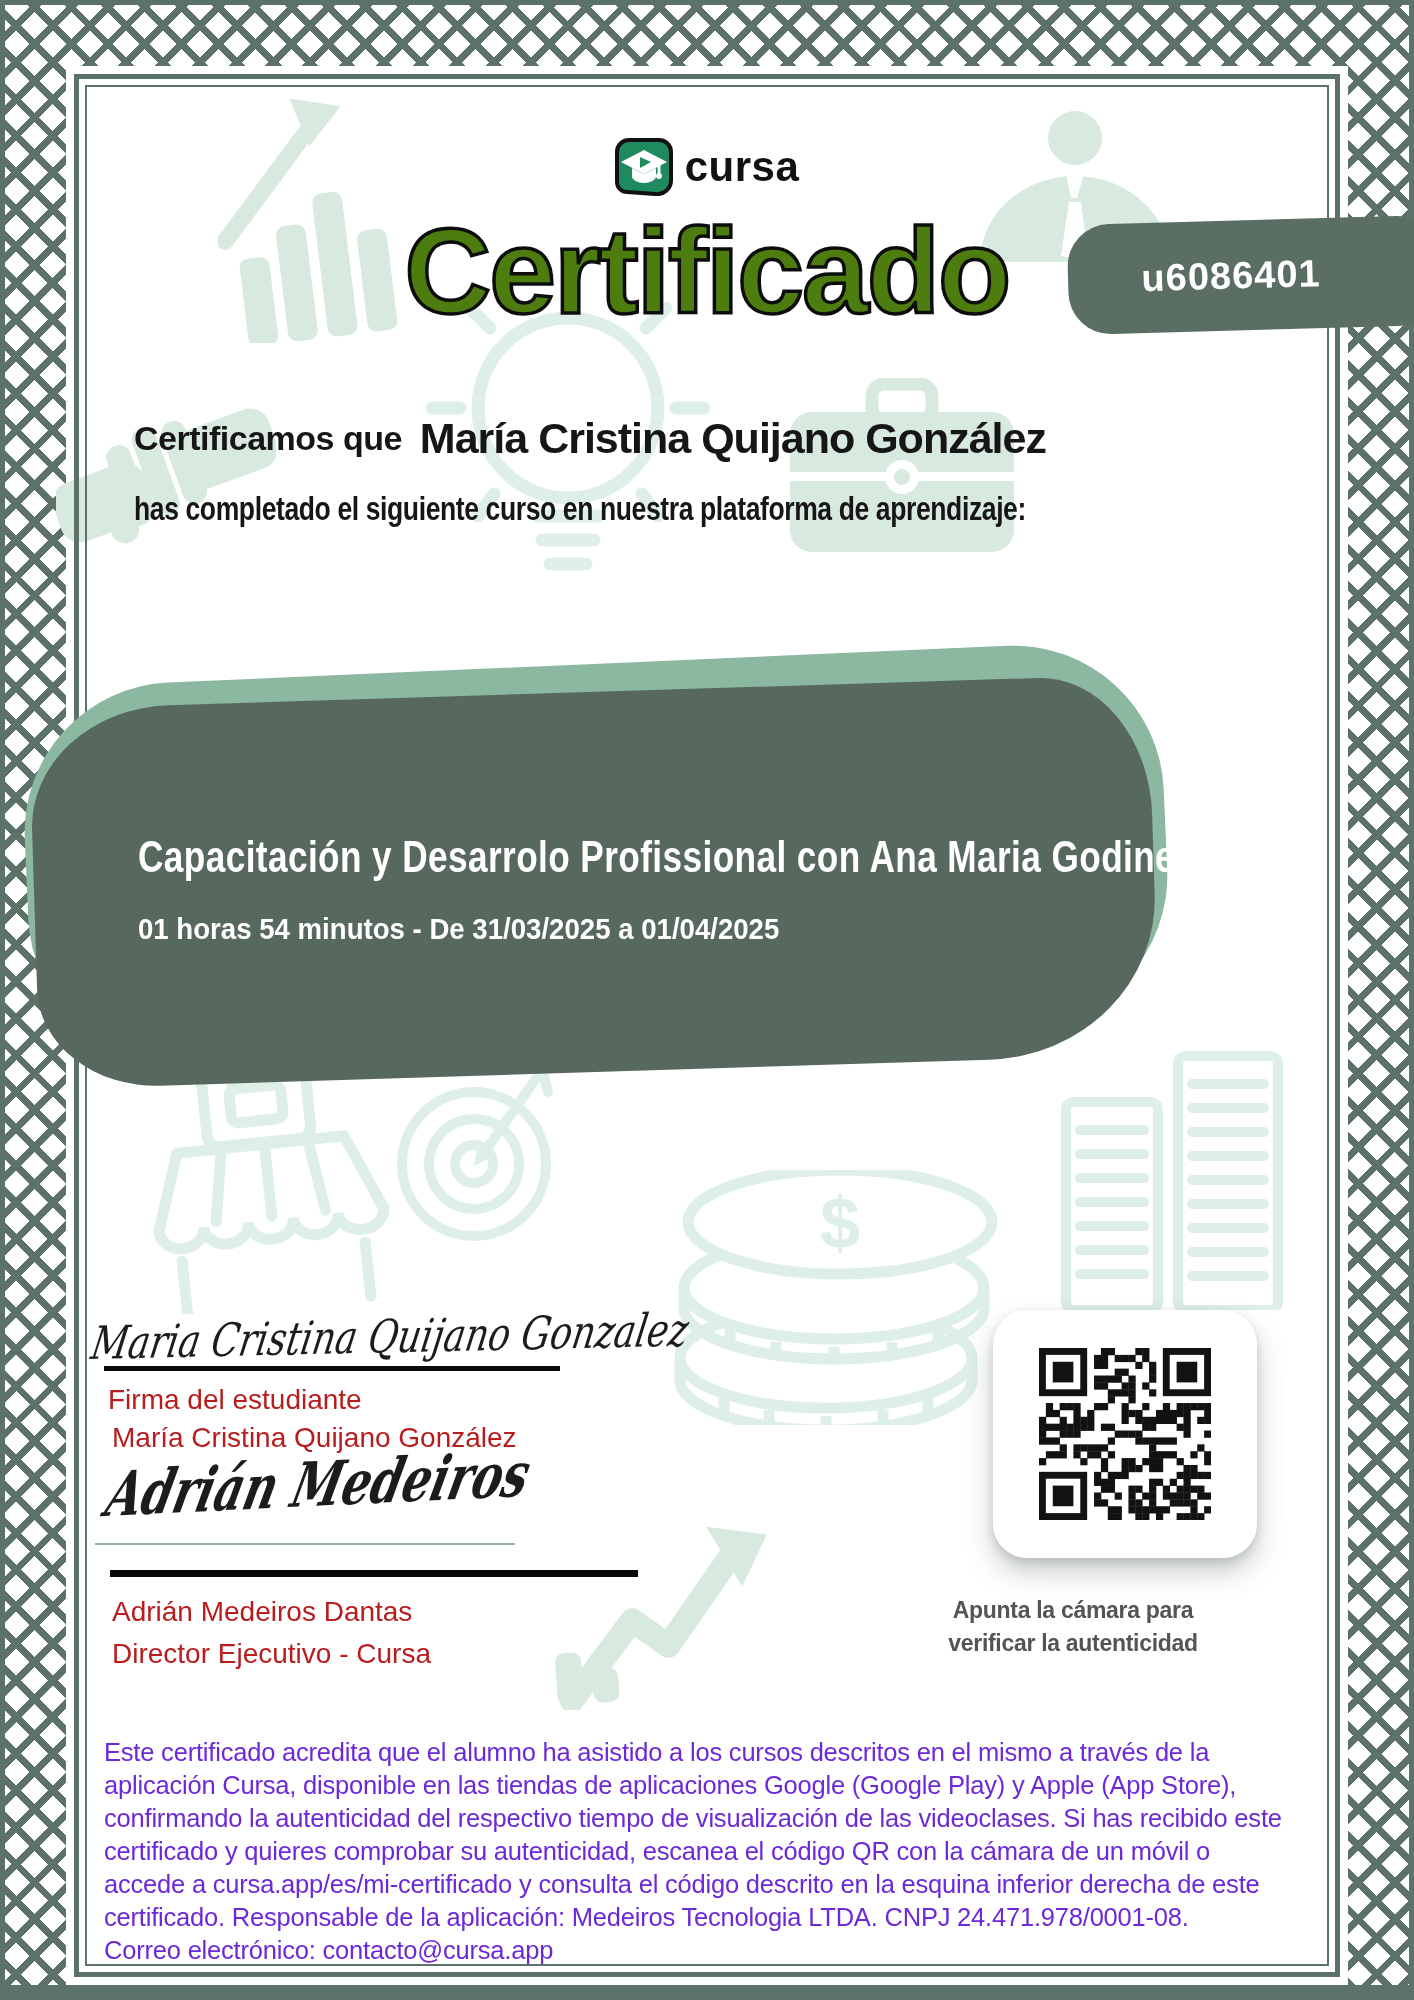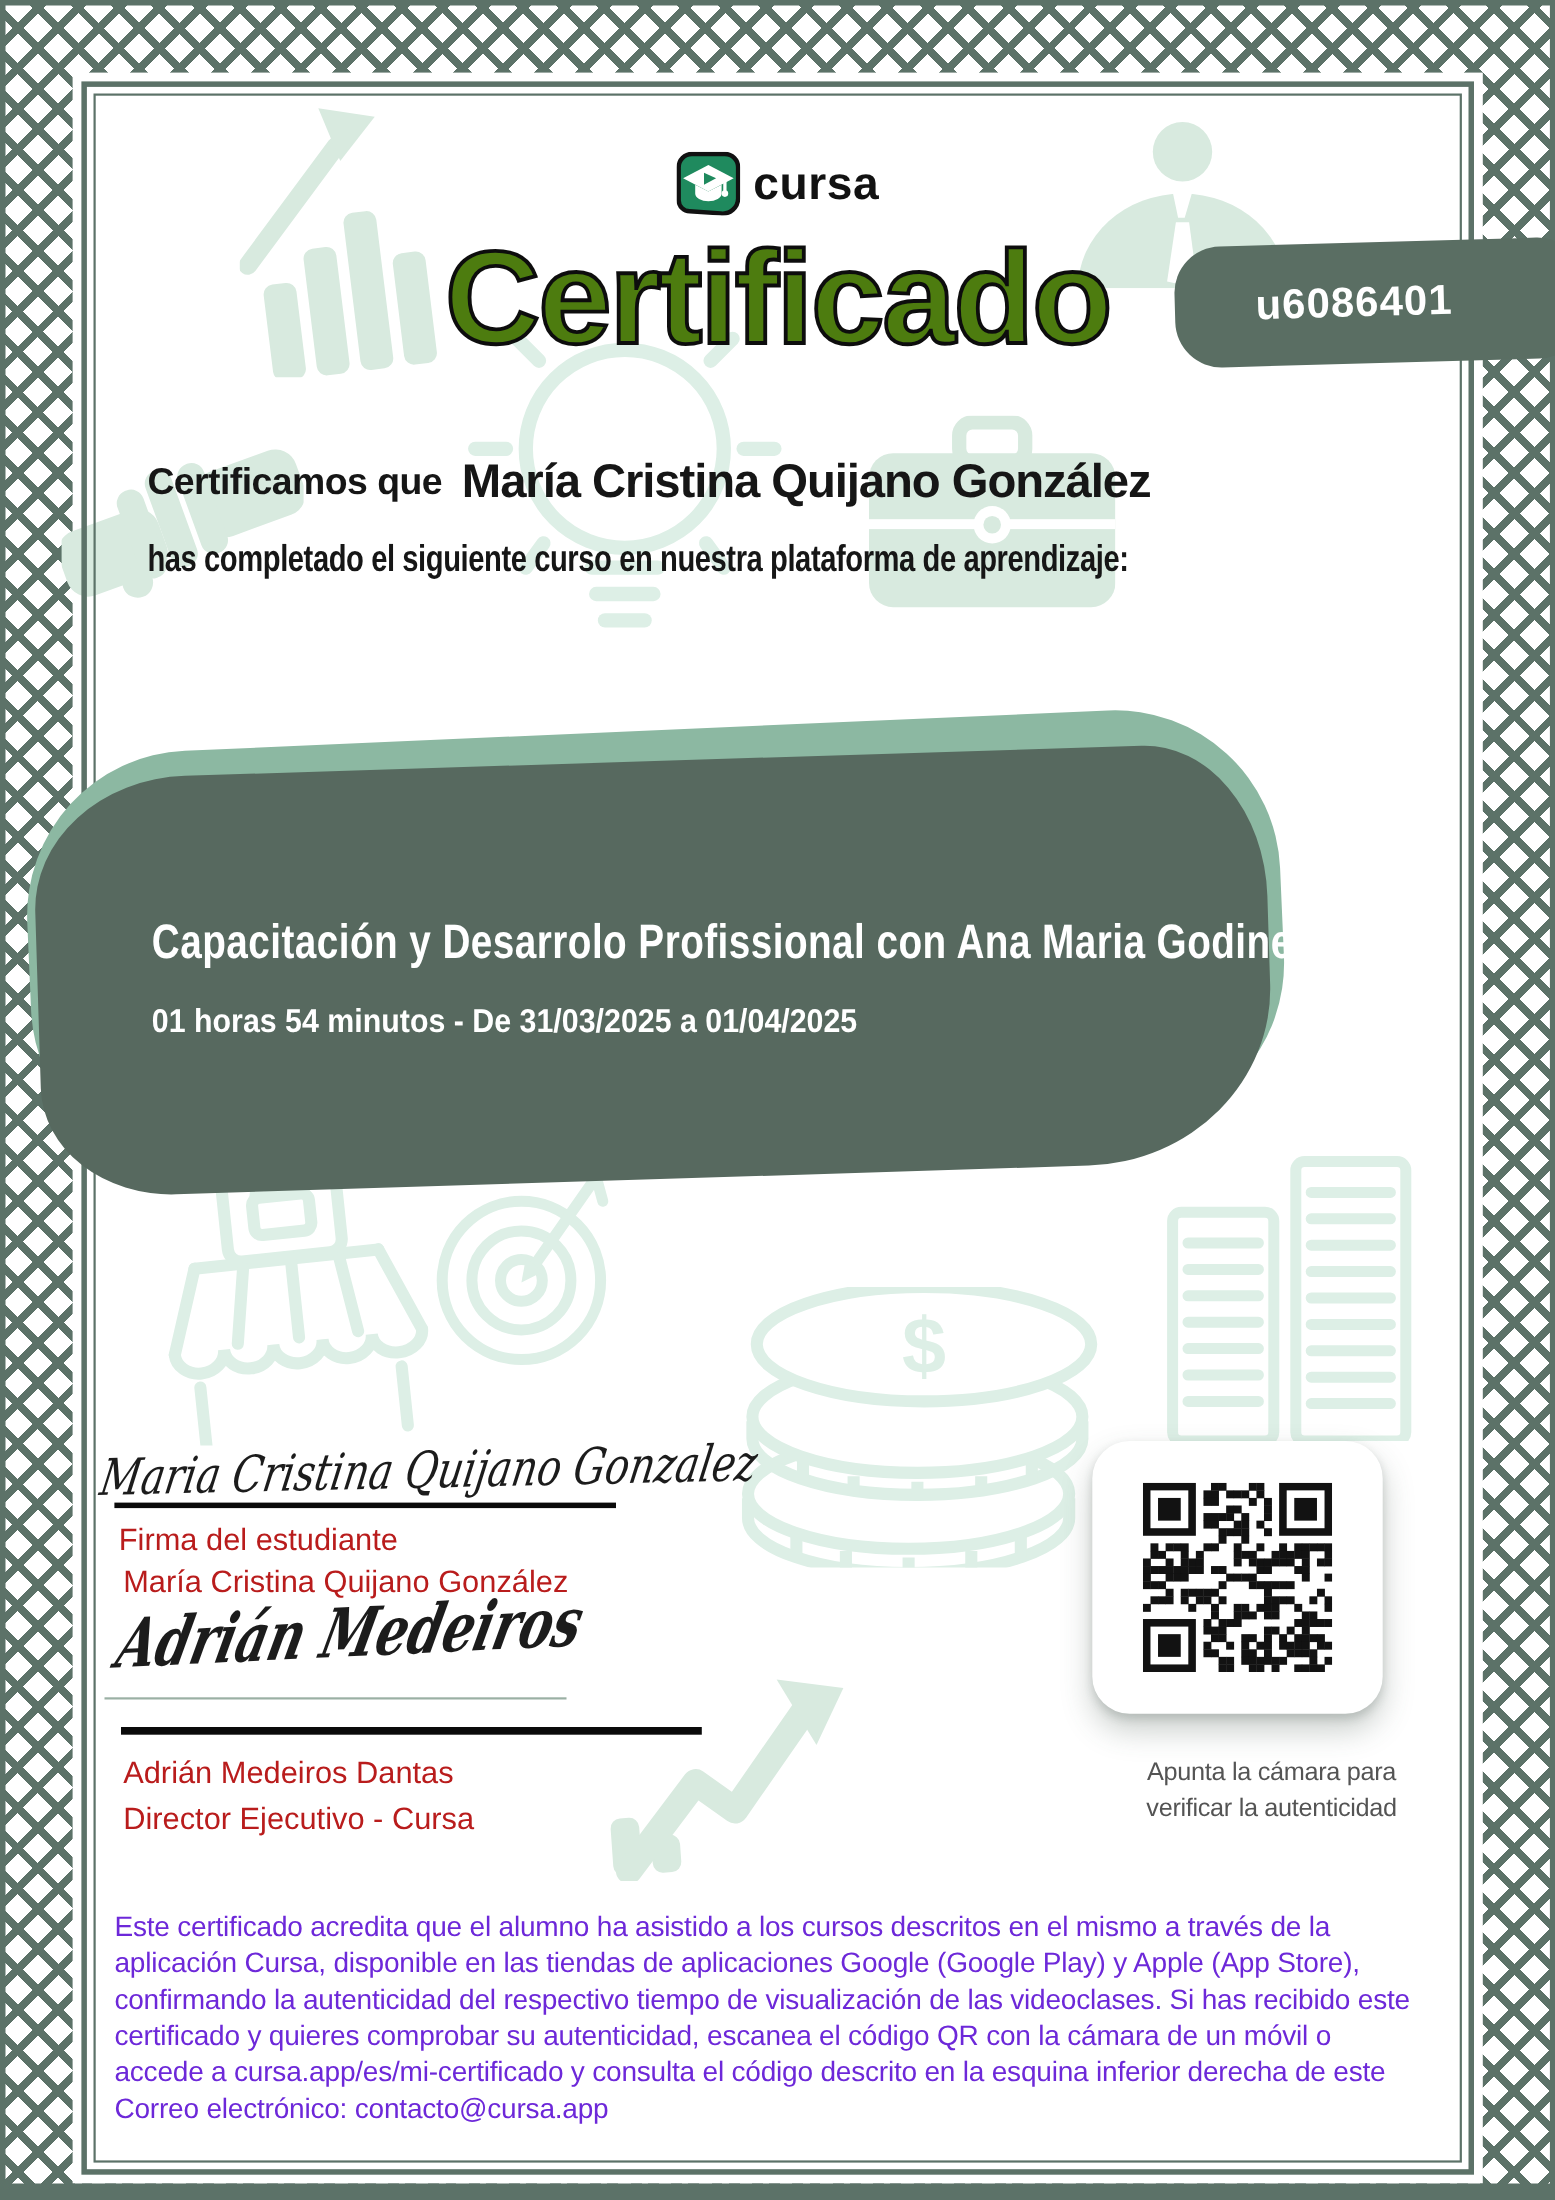--- a/index.html
+++ b/index.html
@@ -81,22 +81,22 @@
   .name-director{left:112px;top:1596px;}
   .role-director{left:112px;top:1638px;}
 
   
   .qr-card{
     position:absolute;left:993px;top:1310px;width:264px;height:248px;z-index:6;
     background:#fff;border-radius:34px;box-shadow:0 14px 28px rgba(60,80,70,.28),0 4px 8px rgba(60,80,70,.18);
   }
   .qr-card svg{position:absolute;left:46px;top:38px;}
   .qr-caption{
-    position:absolute;left:1006px;top:1594px;width:300px;z-index:6;text-align:center;
-    font-size:23px;font-weight:normal;color:#545454;line-height:33px;letter-spacing:-.3px;
+    position:absolute;left:923px;top:1594px;width:300px;z-index:6;text-align:center;
+    font-size:23px;font-weight:bold;color:#545454;line-height:33px;letter-spacing:-.3px;
   }
 
   
   .footer{position:absolute;left:104px;top:1736px;z-index:6;font-size:25.5px;line-height:33px;letter-spacing:-.2px;color:#6d28d9;}
   .footer div{white-space:nowrap;}
 </style>
 </head>
 <body>
 
 <div class="page">
@@ -495,16 +495,17 @@
     <div>Apunta la cámara para</div>
     <div>verificar la autenticidad</div>
   </div>
 
   <div class="footer">
     <div>Este certificado acredita que el alumno ha asistido a los cursos descritos en el mismo a través de la</div>
     <div>aplicación Cursa, disponible en las tiendas de aplicaciones Google (Google Play) y Apple (App Store),</div>
     <div>confirmando la autenticidad del respectivo tiempo de visualización de las videoclases. Si has recibido este</div>
     <div>certificado y quieres comprobar su autenticidad, escanea el código QR con la cámara de un móvil o</div>
     <div>accede a cursa.app/es/mi-certificado y consulta el código descrito en la esquina inferior derecha de este</div>
+    <div>certificado. Responsable de la aplicación: Medeiros Tecnologia LTDA. CNPJ 24.471.978/0001-08.</div>
     <div>Correo electrónico: contacto@cursa.app</div>
   </div>
 
 </div>
 
 </body></html>

